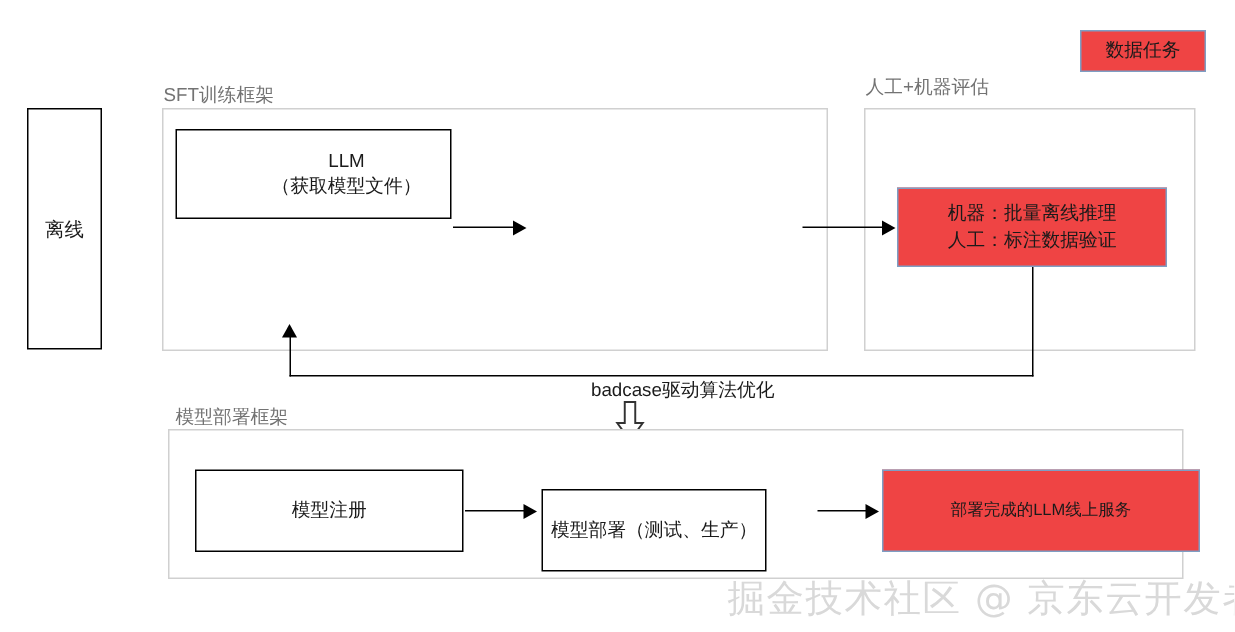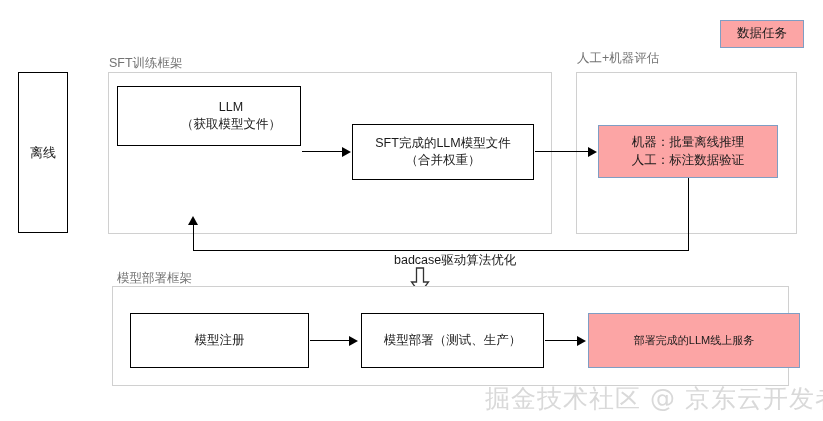--- a/index.html
+++ b/index.html
@@ -28,21 +28,21 @@
     text-align: center;
     color: #1a1a1a;
     line-height: 1.38;
     white-space: pre-line;
   }
   .box-white {
     background: #ffffff;
     border: 1.6px solid #000000;
   }
   .box-blue {
-    background: #fca5a5;
+    background: #ef4444;
     border: 1.2px solid #7e9ec4;
   }
   .container {
     position: absolute;
     box-sizing: border-box;
     background: #ffffff;
     border: 1px solid #d0d0d0;
   }
   .grp-label {
     position: absolute;
@@ -120,21 +120,21 @@
   #box-train-data   { left: 121px; top: 161px; width: 182px; height: 56px; font-size: 11.5px; }
   #box-sft-model    { left: 352px; top: 124px; width: 182px; height: 56px; font-size: 12.5px; }
 
   #label-eval       { left: 577px; top: 50px; }
   #container-eval   { left: 576px; top: 72px; width: 221px; height: 162px; }
   #box-eval         { left: 598px; top: 125px; width: 180px; height: 53px; font-size: 12.5px; }
 
   #label-deploy     { left: 117px; top: 270px; }
   #container-deploy { left: 112px; top: 286px; width: 677px; height: 100px; }
   #box-register     { left: 130px; top: 313px; width: 179px; height: 55px; font-size: 12.5px; }
-  #box-deploy       { left: 361px; top: 313px; width: 183px; height: 55px; font-size: 12.5px; }
+  #box-deploy       { left: 361px; top: 326px; width: 150px; height: 55px; font-size: 12.5px; }
   #box-online-svc   { left: 588px; top: 313px; width: 212px; height: 55px; font-size: 11px; }
 
   
   #conn-llm-sft-line  { left: 302px; top: 151px; width: 41px; }
   #conn-llm-sft-head  { left: 342px; top: 147px; }
 
   #conn-sft-eval-line { left: 535px; top: 151px; width: 54px; }
   #conn-sft-eval-head { left: 588px; top: 147px; }
 
   #conn-fb-v-right { left: 688px; top: 178px; height: 73px; }
@@ -163,22 +163,20 @@
   <div class="box box-white" id="side-offline">离线</div>
 
 
   <div class="grp-label" id="label-sft">SFT训练框架</div>
   <div class="container" id="container-sft"></div>
 
   <div class="box box-white" id="box-llm">LLM
 （获取模型文件）</div>
 
 
-  <div class="box box-white" id="box-sft-model">SFT完成的LLM模型文件
-（合并权重）</div>
 
   <div class="line-h" id="conn-llm-sft-line"></div>
   <div class="arrow-right" id="conn-llm-sft-head"></div>
 
   <div class="grp-label" id="label-eval">人工+机器评估</div>
   <div class="container" id="container-eval"></div>
 
   <div class="box box-blue" id="box-eval">机器：批量离线推理
 人工：标注数据验证</div>
 

